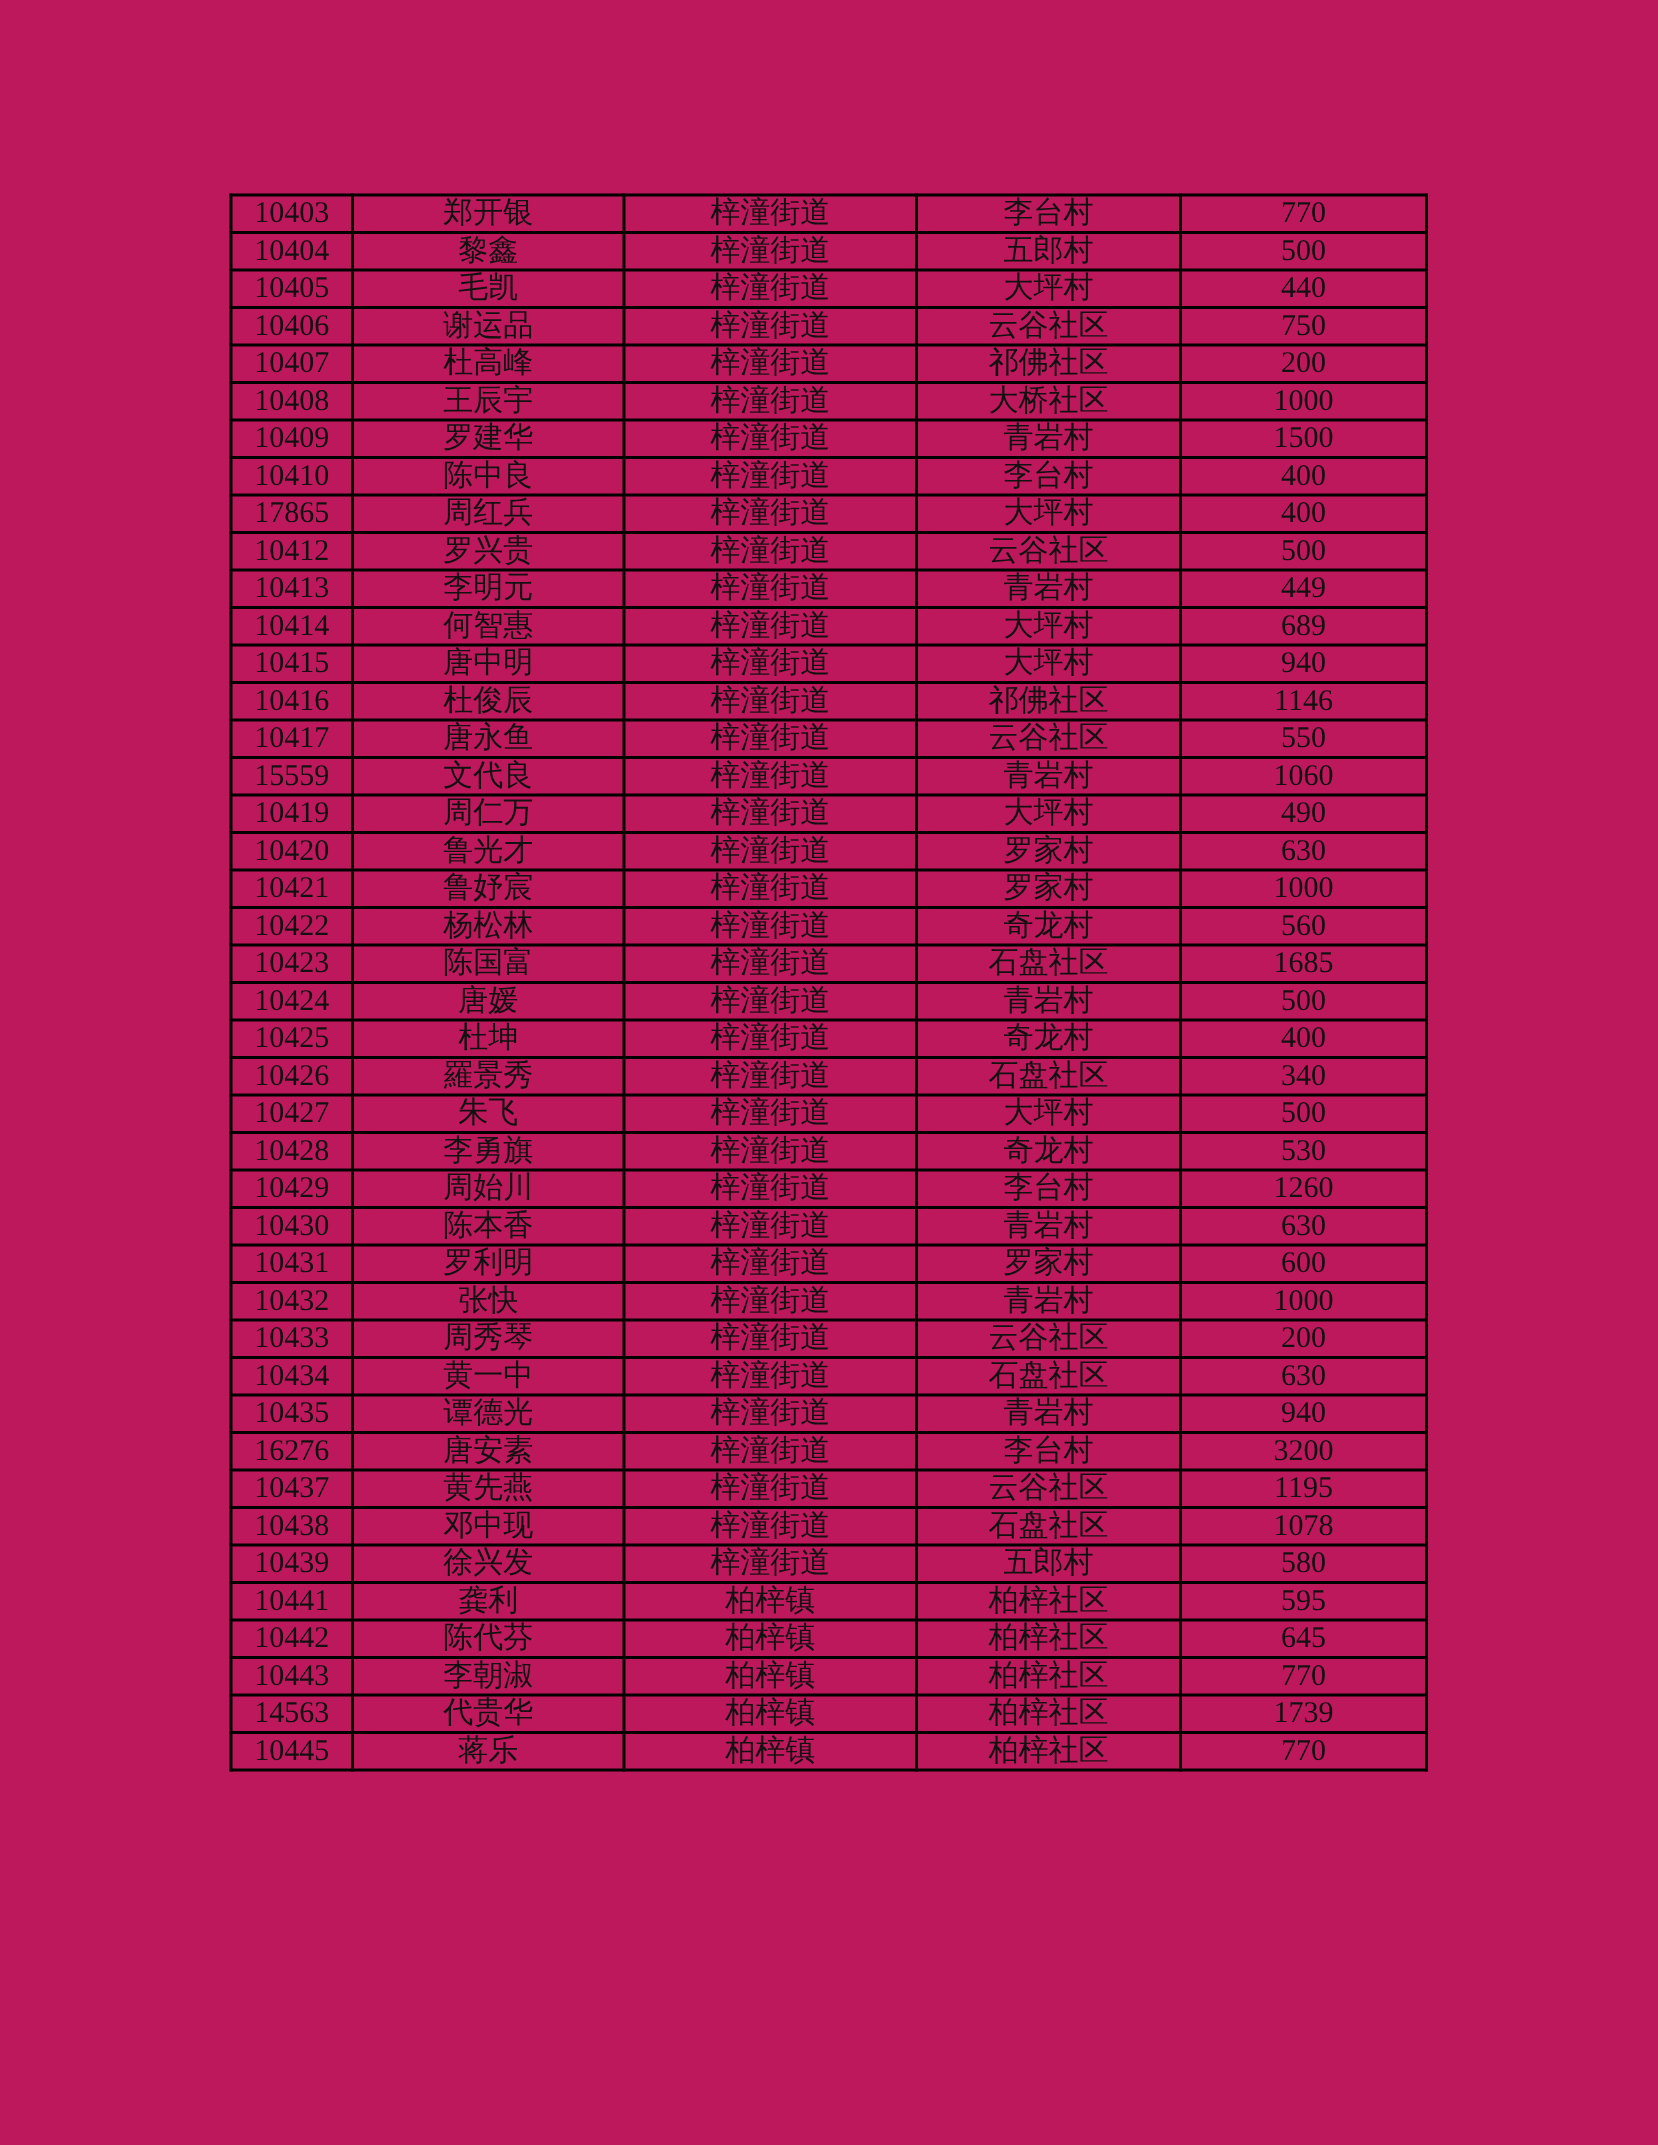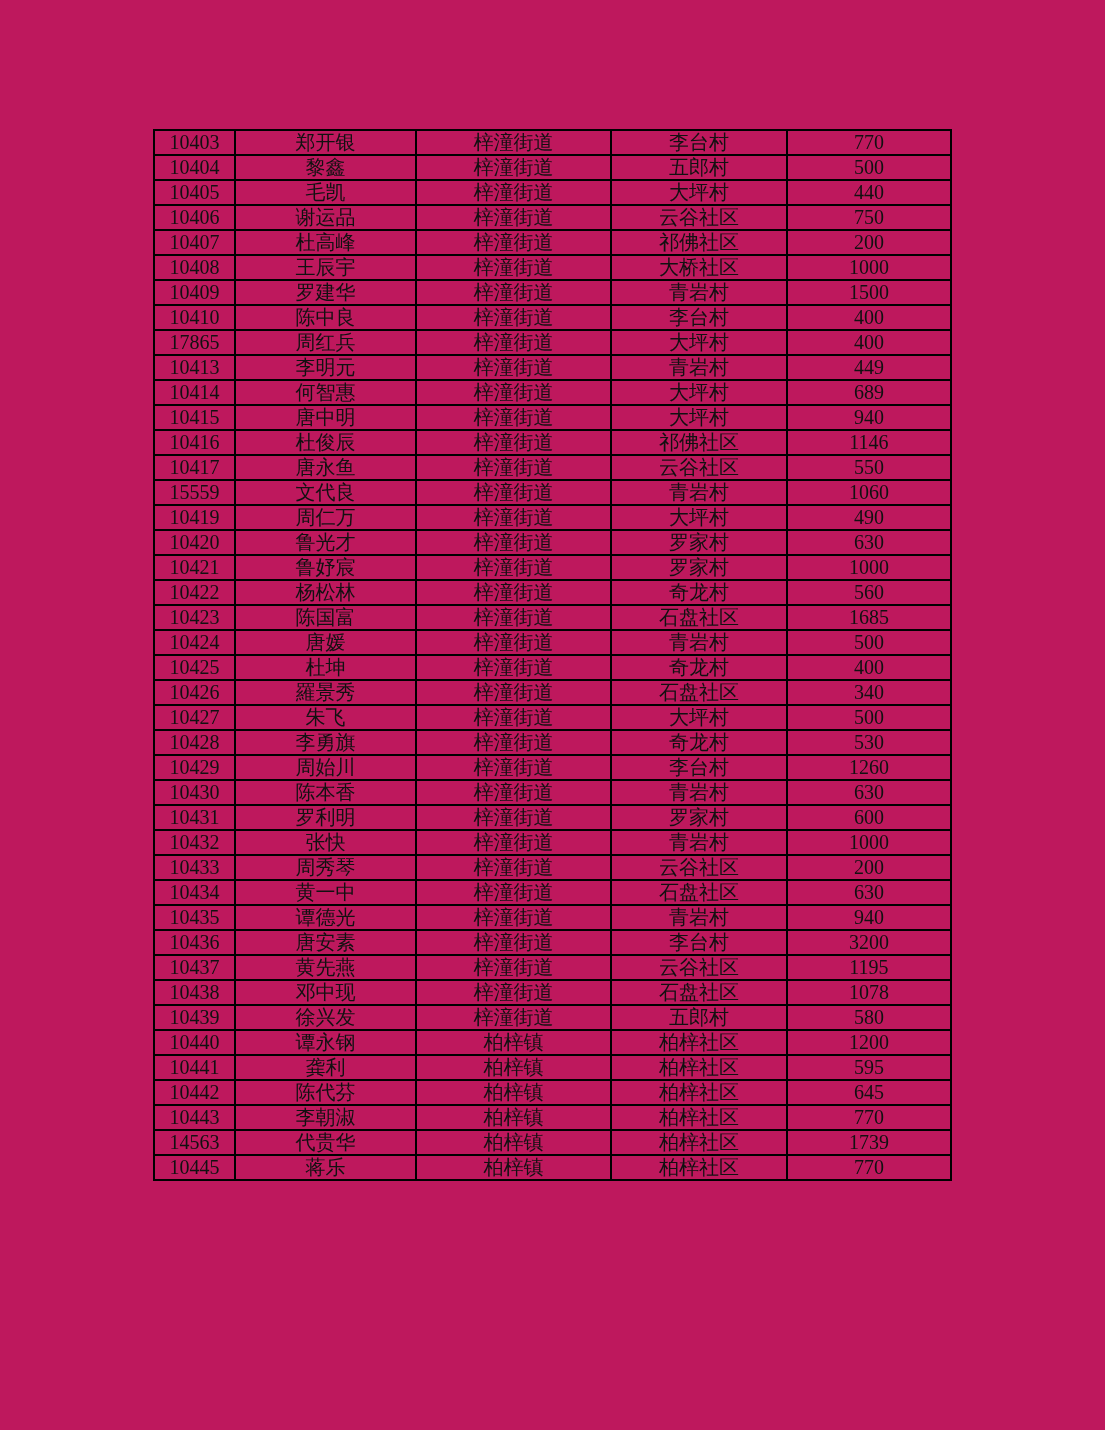--- a/index.html
+++ b/index.html
@@ -113,20 +113,27 @@
           <td>400</td>
         </tr>
         <tr>
           <td>17865</td>
           <td>周红兵</td>
           <td>梓潼街道</td>
           <td>大坪村</td>
           <td>400</td>
         </tr>
         <tr>
+          <td>10412</td>
+          <td>罗兴贵</td>
+          <td>梓潼街道</td>
+          <td>云谷社区</td>
+          <td>500</td>
+        </tr>
+        <tr>
           <td>10413</td>
           <td>李明元</td>
           <td>梓潼街道</td>
           <td>青岩村</td>
           <td>449</td>
         </tr>
         <tr>
           <td>10414</td>
           <td>何智惠</td>
           <td>梓潼街道</td>
@@ -274,21 +281,21 @@
           <td>630</td>
         </tr>
         <tr>
           <td>10435</td>
           <td>谭德光</td>
           <td>梓潼街道</td>
           <td>青岩村</td>
           <td>940</td>
         </tr>
         <tr>
-          <td>10436</td>
+          <td>16276</td>
           <td>唐安素</td>
           <td>梓潼街道</td>
           <td>李台村</td>
           <td>3200</td>
         </tr>
         <tr>
           <td>10437</td>
           <td>黄先燕</td>
           <td>梓潼街道</td>
           <td>云谷社区</td>
@@ -300,27 +307,20 @@
           <td>梓潼街道</td>
           <td>石盘社区</td>
           <td>1078</td>
         </tr>
         <tr>
           <td>10439</td>
           <td>徐兴发</td>
           <td>梓潼街道</td>
           <td>五郎村</td>
           <td>580</td>
-        </tr>
-        <tr>
-          <td>10440</td>
-          <td>谭永钢</td>
-          <td>柏梓镇</td>
-          <td>柏梓社区</td>
-          <td>1200</td>
         </tr>
         <tr>
           <td>10441</td>
           <td>龚利</td>
           <td>柏梓镇</td>
           <td>柏梓社区</td>
           <td>595</td>
         </tr>
         <tr>
           <td>10442</td>

